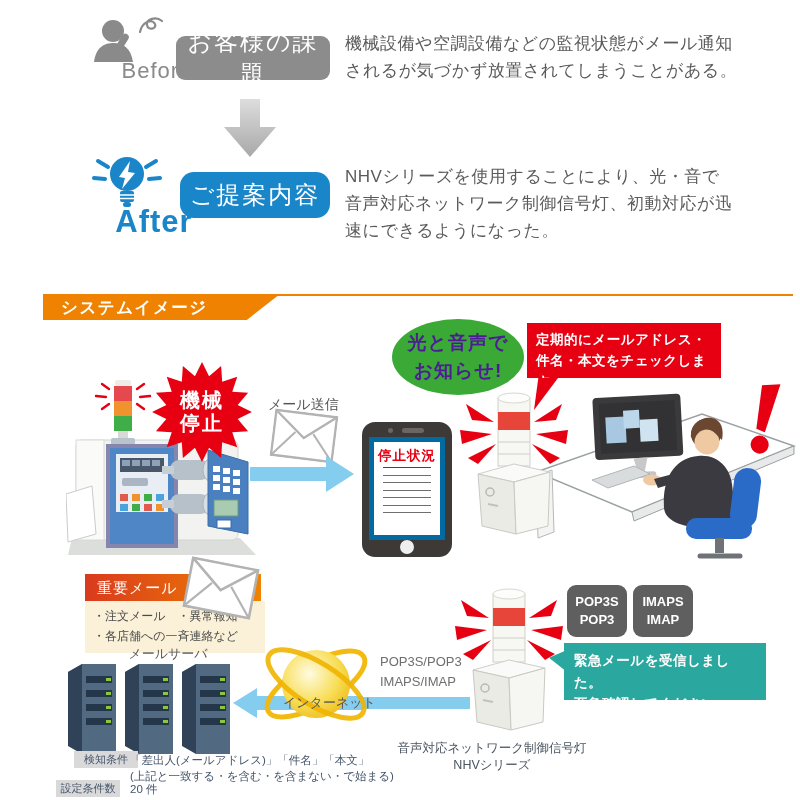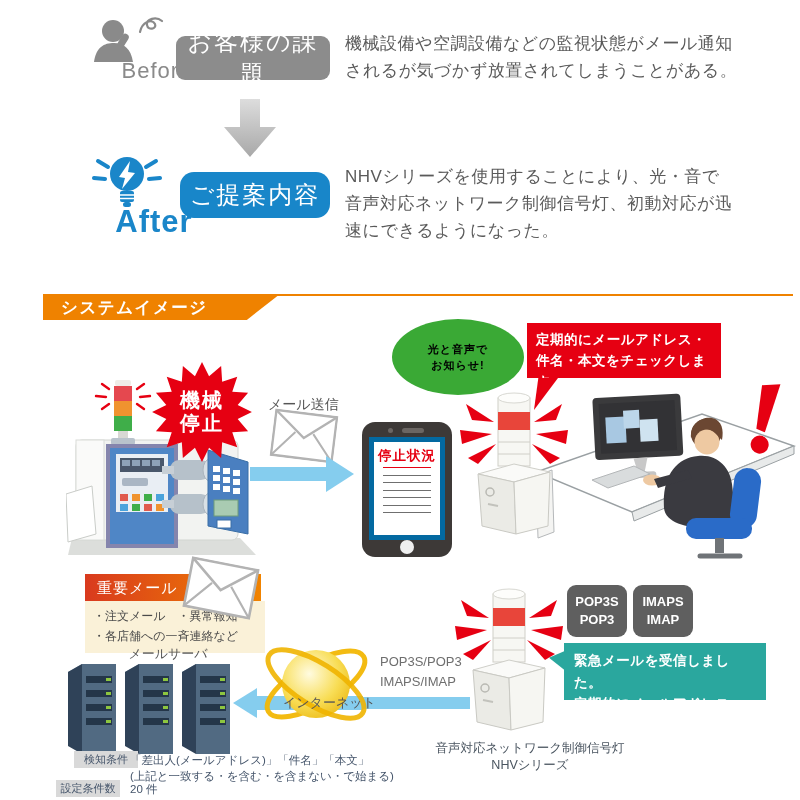--- a/index.html
+++ b/index.html
@@ -39,22 +39,22 @@
 
   
   .phone{background:#3d3937;border-radius:13px;}
   .phone .screen{position:absolute;left:7px;right:7px;top:15px;bottom:17px;background:#fff;border:5px solid #0369a1;}
   .phone .dot{position:absolute;top:6px;left:26px;width:5px;height:5px;border-radius:50%;background:#6b6663;}
   .phone .bar{position:absolute;top:6px;left:40px;width:22px;height:5px;border-radius:3px;background:#6b6663;}
   .phone .home{position:absolute;bottom:3px;left:50%;margin-left:-7px;width:14px;height:14px;border-radius:50%;background:#efefef;}
   .phone .ptitle{color:#e60012;font-weight:bold;font-size:13.5px;letter-spacing:1px;text-align:center;margin-top:5px;}
   .phone .pline{height:0;border-top:1.5px solid #6f6f6f;margin:6.5px 9px 0 9px;}
 
-  .green-bubble{background:#3aa935;border-radius:50%;color:#000000;font-weight:bold;
-                font-size:11px;line-height:1.5;letter-spacing:1px;}
+  .green-bubble{background:#3aa935;border-radius:50%;color:#4c1d95;font-weight:bold;
+                font-size:19px;line-height:1.5;letter-spacing:1px;}
   .red-callout{background:#e60012;color:#fff;font-weight:bold;font-size:13.5px;
                line-height:1.55;padding:7px 9px;letter-spacing:.5px;}
   .red-tail{background:#e60012;clip-path:polygon(18% 0,100% 0,0 100%);}
 
   
   .imp-head{background:linear-gradient(90deg,#d93a1e,#f08300);color:#fff;font-weight:normal;
             font-size:15px;line-height:27px;padding-left:12px;letter-spacing:1px;}
   .imp-body{background:#faf1d8;color:#4a4a4a;font-size:12px;line-height:20px;padding:5px 8px;}
   .small-label{font-size:13px;color:#555;}
   .proto{font-size:13px;color:#6e6e6e;line-height:20px;}
@@ -390,24 +390,24 @@
     <div>POP3</div>
   </div>
   <div class="abs ctr col badge" style="left:633px;top:585px;width:60px;height:52px;">
     <div>IMAPS</div>
     <div>IMAP</div>
   </div>
 
   <div class="abs teal-tail" style="left:549px;top:650px;width:18px;height:22px;"></div>
   <div class="abs teal-bubble" style="left:564px;top:643px;width:182px;height:43px;">
     <div>緊急メールを受信しました。</div>
-    <div>定期的にメールアドレス。</div>
-  </div>
-
-  <div class="abs dev-label" style="left:422px;top:740px;width:216px;">
+    <div>至急確認してください。</div>
+  </div>
+
+  <div class="abs dev-label" style="left:384px;top:740px;width:216px;">
     <div>音声対応ネットワーク制御信号灯</div>
     <div>NHVシリーズ</div>
   </div>
 
   <div class="abs spec-label" style="left:58px;top:751px;width:64px;height:17px;">検知条件</div>
   <div class="abs spec-val" style="left:130px;top:752px;width:360px;">
     <div>「差出人(メールアドレス)」「件名」「本文」</div>
     <div>(上記と一致する・を含む・を含まない・で始まる)</div>
   </div>
   <div class="abs spec-label" style="left:40px;top:780px;width:64px;height:17px;">設定条件数</div>

